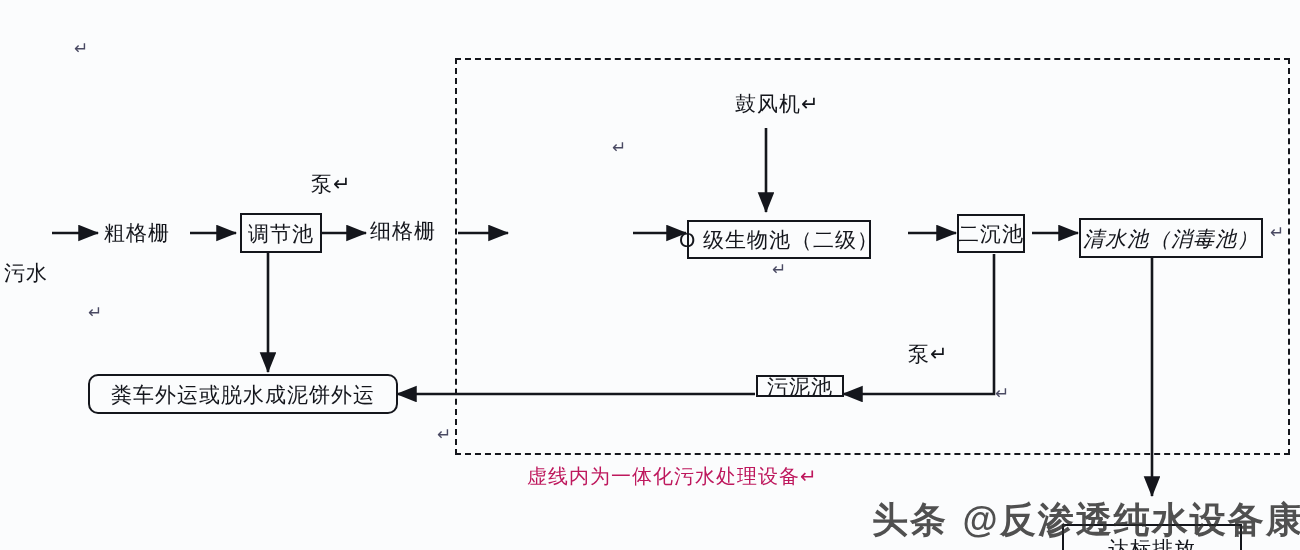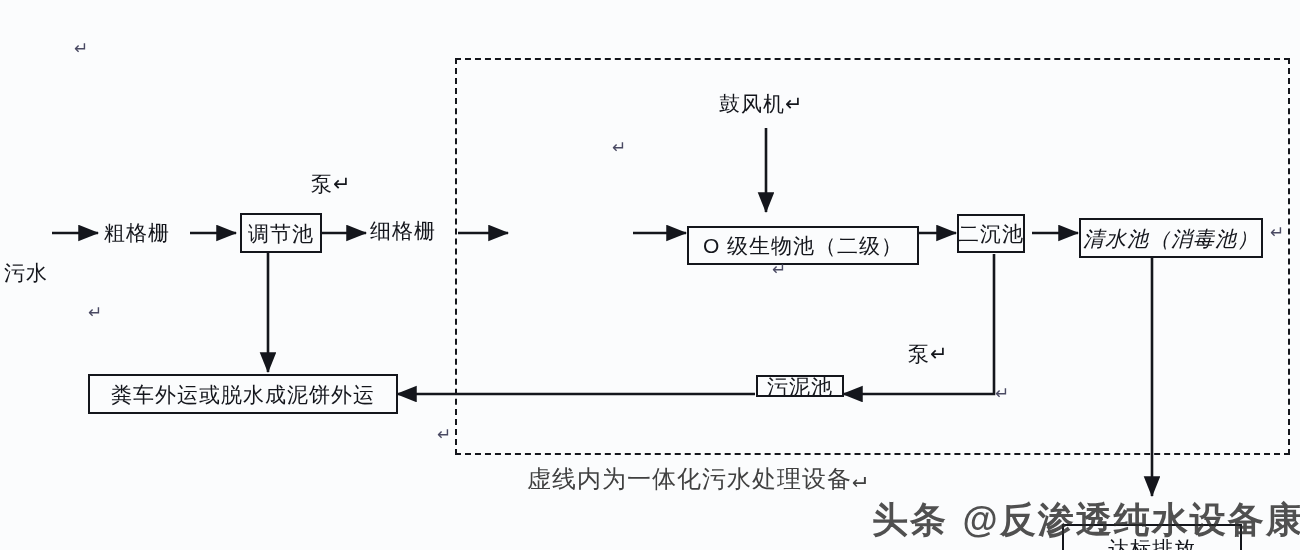--- a/index.html
+++ b/index.html
@@ -27,25 +27,24 @@
   .plain{
     position:absolute;
     color:#14161c;
     font-size:21px;
     letter-spacing:1px;
     white-space:nowrap;
     line-height:1;
   }
   .caption{
     position:absolute;
-    color:#404040;
-    font-size:24px;
+    color:#be185d;
+    font-size:20px;
     letter-spacing:1px;
     white-space:nowrap;
-    font-family:Liberation Mono, monospace;
   }
   .pilcrow{
     position:absolute;
     color:#4a4a63;
     font-size:17px;
     line-height:1;
     user-select:none;
   }
   .dashbox{
     position:absolute;
@@ -109,35 +108,35 @@
 
   <div class="plain" style="left:4px;top:222px;margin-top:40px;">污水</div>
 
   <div class="plain" style="left:104px;top:222px;">粗格栅</div>
 
   <div class="node" style="left:240px;top:213px;width:82px;height:40px;">调节池</div>
 
   <div class="plain" style="left:370px;top:222px;font-family:Liberation Mono, monospace;">细格栅</div>
 
 
-  <div class="node" style="left:687px;top:226px;width:232px;height:39px;">O 级生物池（二级）</div>
+  <div class="node" style="left:687px;top:220px;width:184px;height:39px;">O 级生物池（二级）</div>
 
   <div class="node" style="left:957px;top:214px;width:68px;height:39px;">二沉池</div>
 
   <div class="node" style="left:1079px;top:218px;width:184px;height:40px;font-style:italic;">清水池（消毒池）</div>
 
   <div class="node" style="left:756px;top:375px;width:88px;height:22px;">污泥池</div>
 
-  <div class="node" style="left:88px;top:374px;width:310px;height:40px;">粪车外运或脱水成泥饼外运</div>
+  <div class="node" style="left:88px;top:374px;width:310px;height:40px;border-radius:10px;">粪车外运或脱水成泥饼外运</div>
 
   <div class="node" style="left:1062px;top:496px;width:180px;height:48px;margin-top:28px;">达标排放</div>
 
   <div class="plain" style="left:311px;top:173px;">泵↵</div>
 
-  <div class="plain" style="left:719px;top:93px;">鼓风机↵</div>
+  <div class="plain" style="left:735px;top:93px;">鼓风机↵</div>
 
   <div class="plain" style="left:908px;top:343px;">泵↵</div>
 
   <div class="caption" style="left:527px;top:463px;">虚线内为一体化污水处理设备↵</div>
 
   <div class="pilcrow" style="left:74px;top:40px;">↵</div>
   <div class="pilcrow" style="left:612px;top:139px;">↵</div>
   <div class="pilcrow" style="left:88px;top:304px;">↵</div>
   <div class="pilcrow" style="left:772px;top:261px;">↵</div>
   <div class="pilcrow" style="left:995px;top:385px;">↵</div>

